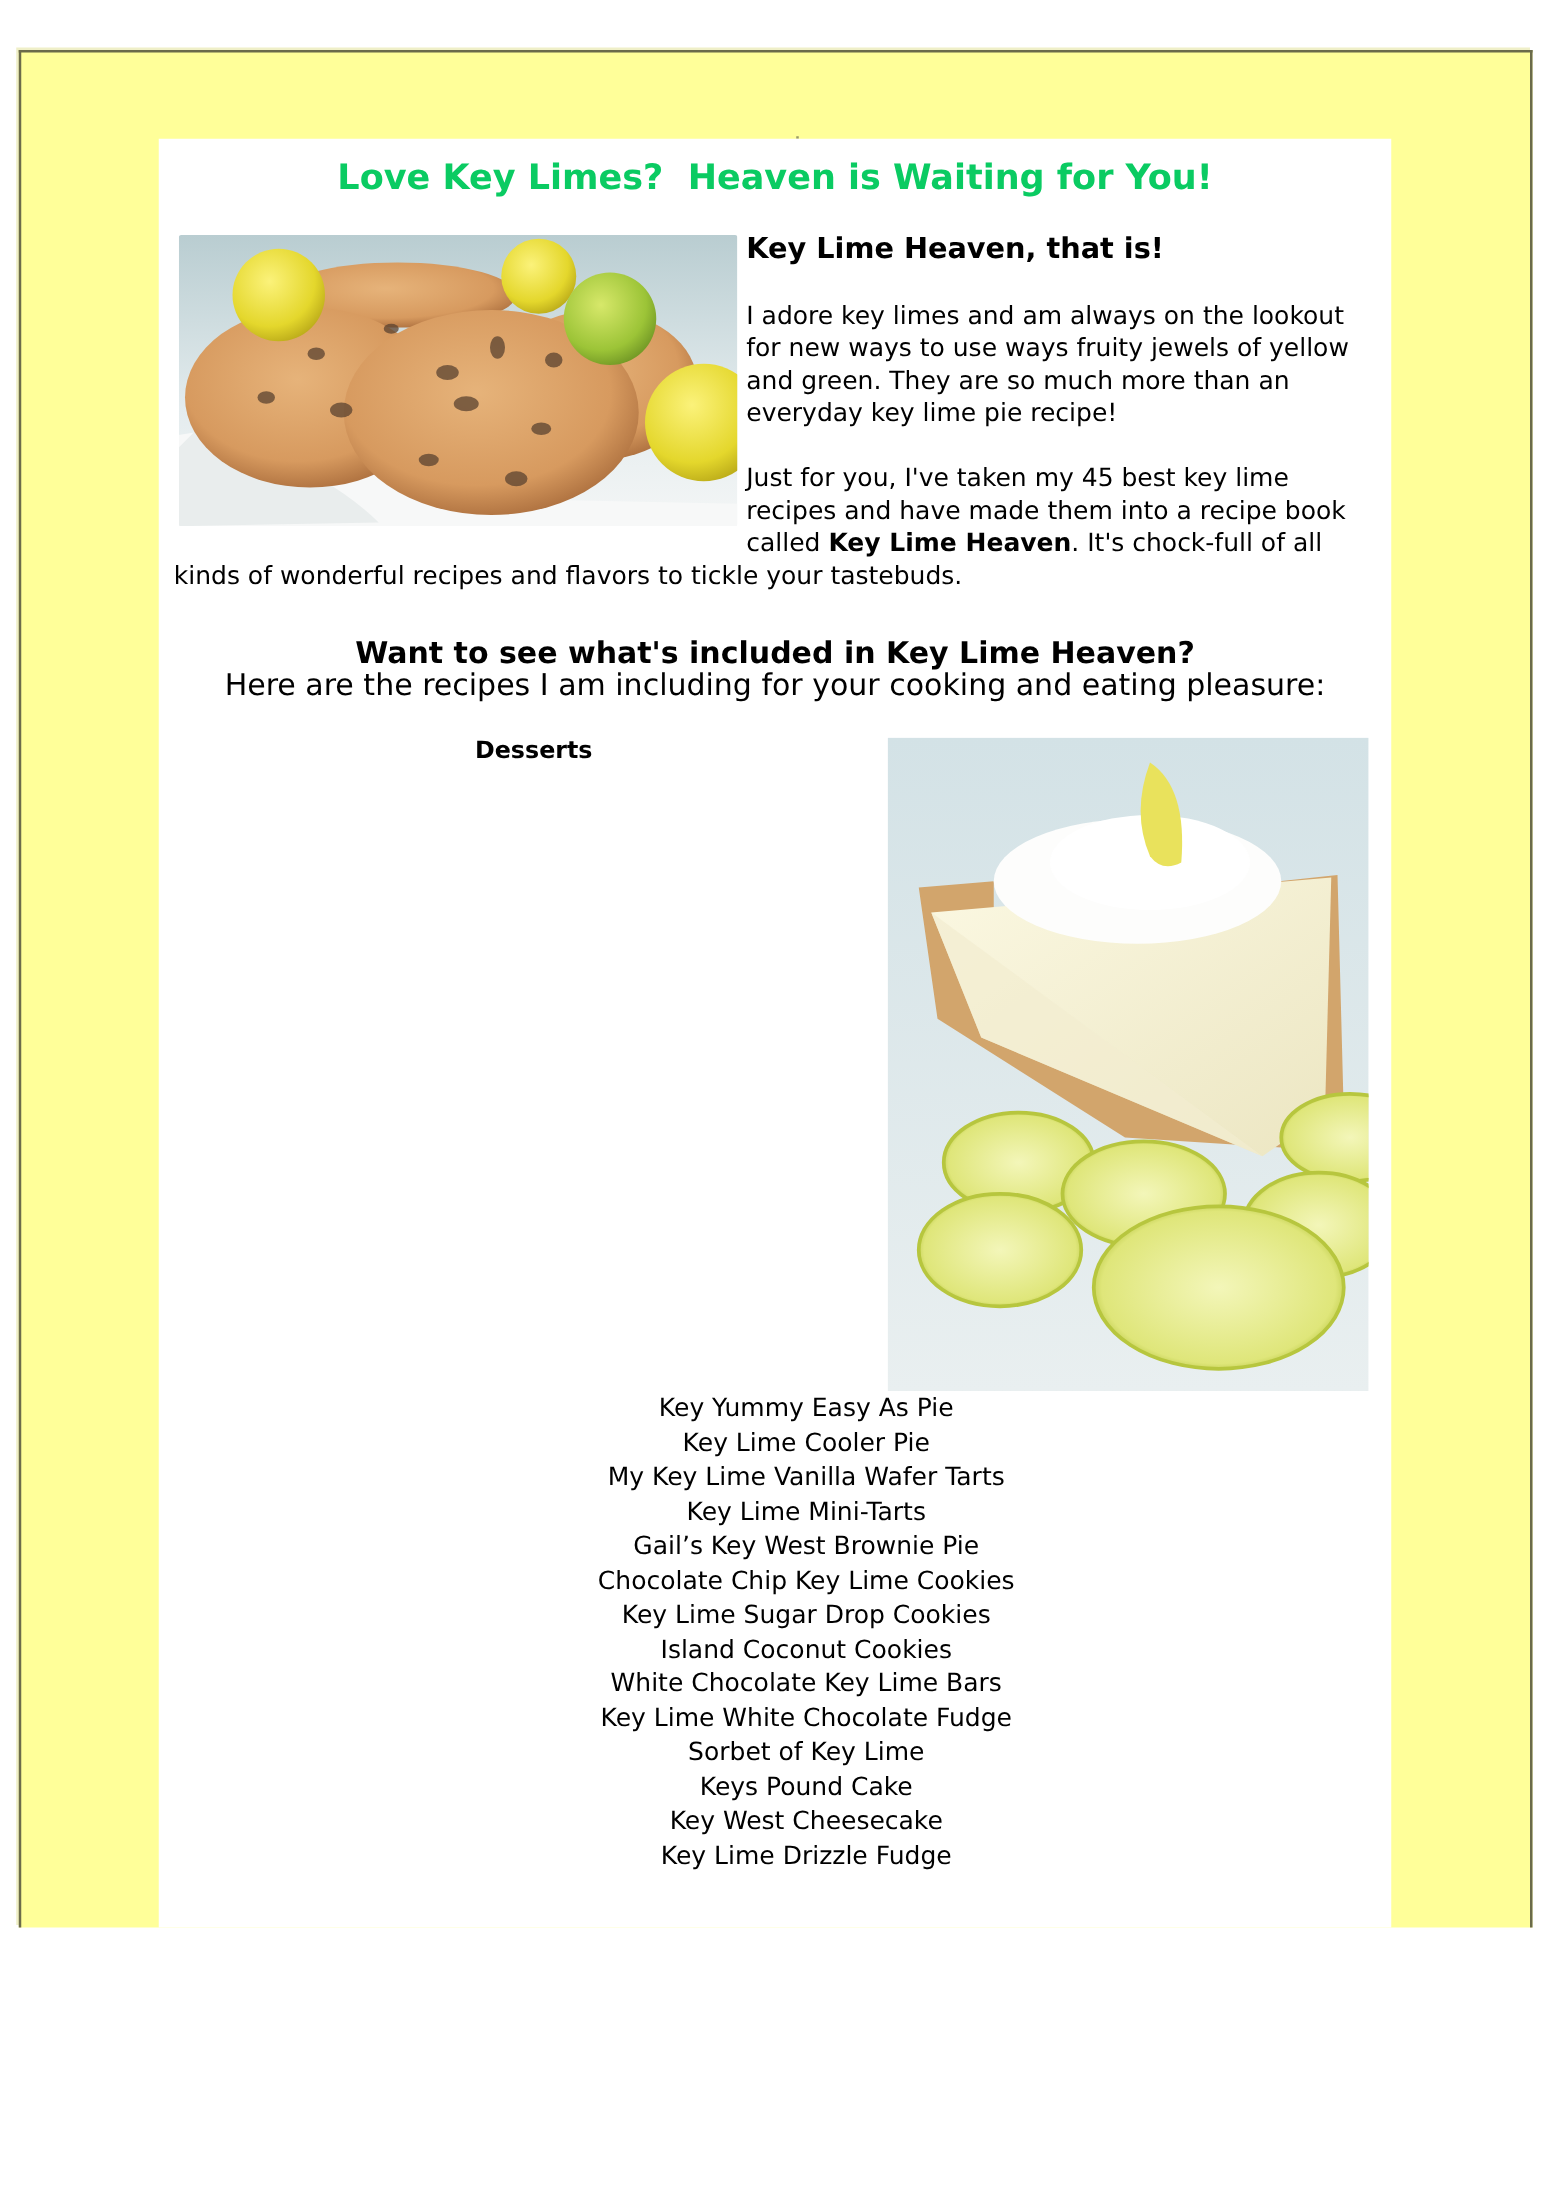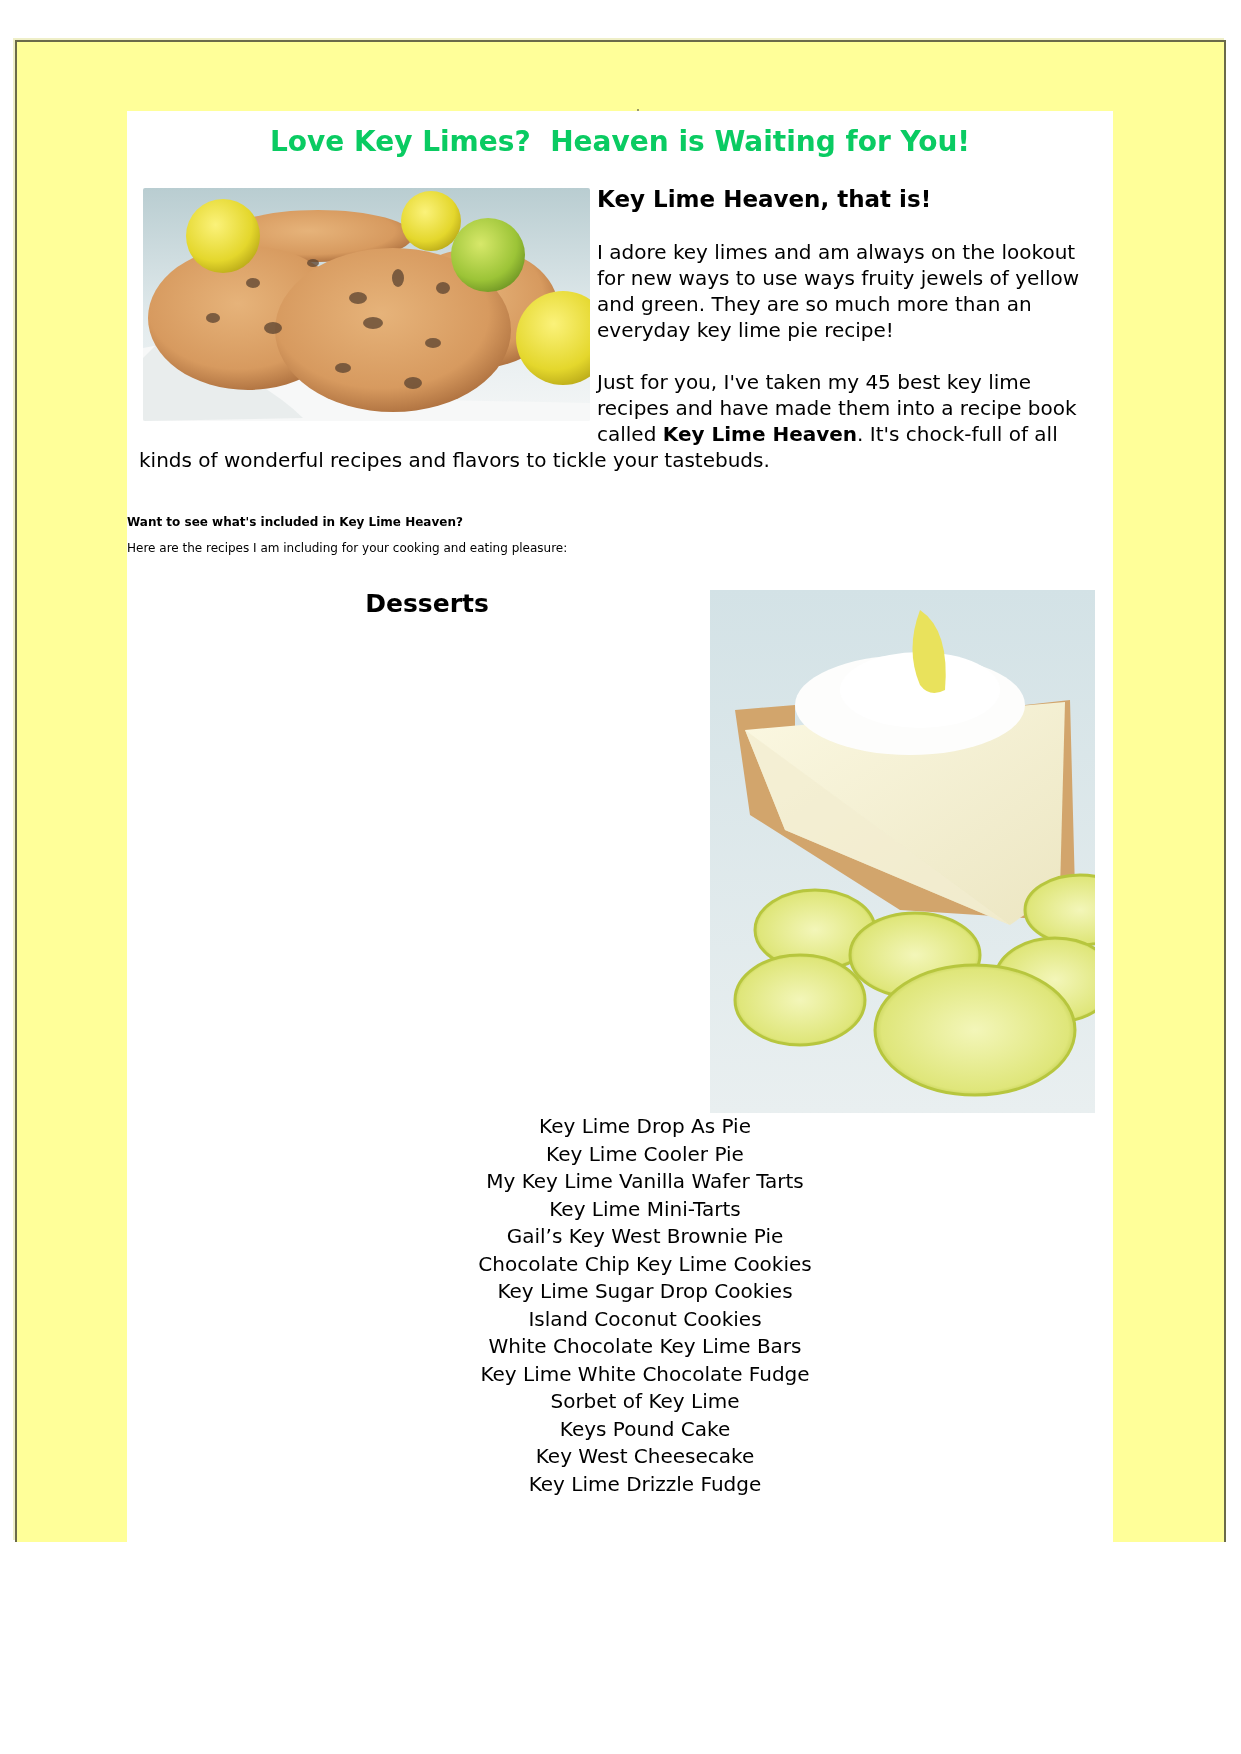--- a/index.html
+++ b/index.html
@@ -81,35 +81,35 @@
       line-height: 32px;
     }
     .intro p {
       margin: 0 0 26px 0;
     }
     .included {
       position: absolute;
       left: 0;
       top: 398px;
       width: 986px;
-      text-align: left;
-      font-size: 12px;
+      text-align: center;
+      font-size: 24px;
       line-height: 26px;
     }
     .included .q {
       font-weight: bold;
     }
     .desserts-heading {
       position: absolute;
       left: 200px;
       top: 478px;
       width: 200px;
       text-align: center;
       font-weight: bold;
-      font-size: 25px;
+      font-size: 19px;
     }
     .pie-img {
       position: absolute;
       left: 583px;
       top: 479px;
       width: 385px;
       height: 523px;
       overflow: hidden;
     }
     .recipes {
@@ -245,21 +245,21 @@
       <ellipse cx="105" cy="340" rx="60" ry="40" fill="url(#slice)" stroke="#b7c63e" stroke-width="3"></ellipse>
       <ellipse cx="205" cy="365" rx="65" ry="42" fill="url(#slice)" stroke="#b7c63e" stroke-width="3"></ellipse>
       <ellipse cx="90" cy="410" rx="65" ry="45" fill="url(#slice)" stroke="#b7c63e" stroke-width="3"></ellipse>
       <ellipse cx="370" cy="320" rx="55" ry="35" fill="url(#slice)" stroke="#b7c63e" stroke-width="3"></ellipse>
       <ellipse cx="345" cy="390" rx="60" ry="42" fill="url(#slice)" stroke="#b7c63e" stroke-width="3"></ellipse>
       <ellipse cx="265" cy="440" rx="100" ry="65" fill="url(#slice)" stroke="#b7c63e" stroke-width="3"></ellipse>
     </svg>
   </div>
 
   <ul class="recipes">
-    <li>Key Lime Drop As Pie</li>
+    <li>Key Yummy Easy As Pie</li>
     <li>Key Lime Cooler Pie</li>
     <li>My Key Lime Vanilla Wafer Tarts</li>
     <li>Key Lime Mini-Tarts</li>
     <li>Gail’s Key West Brownie Pie</li>
     <li>Chocolate Chip Key Lime Cookies</li>
     <li>Key Lime Sugar Drop Cookies</li>
     <li>Island Coconut Cookies</li>
     <li>White Chocolate Key Lime Bars</li>
     <li>Key Lime White Chocolate Fudge</li>
     <li>Sorbet of Key Lime</li>

